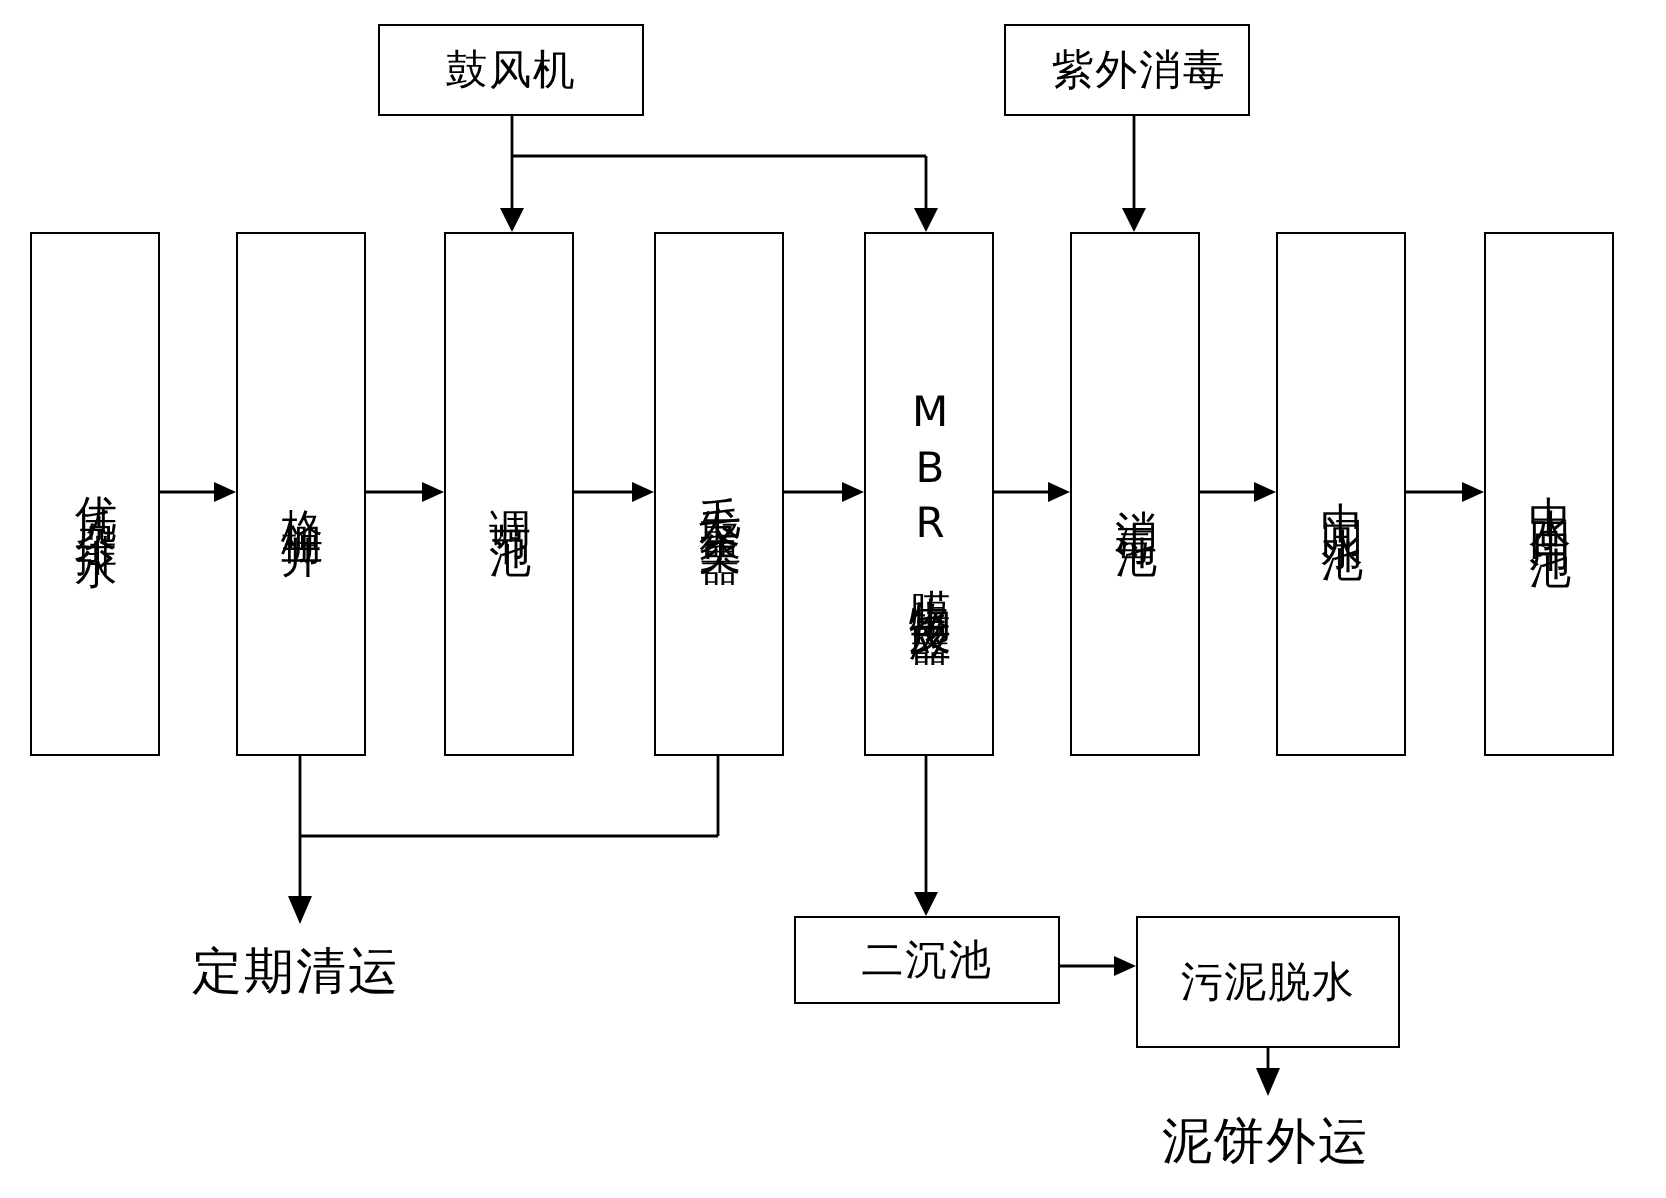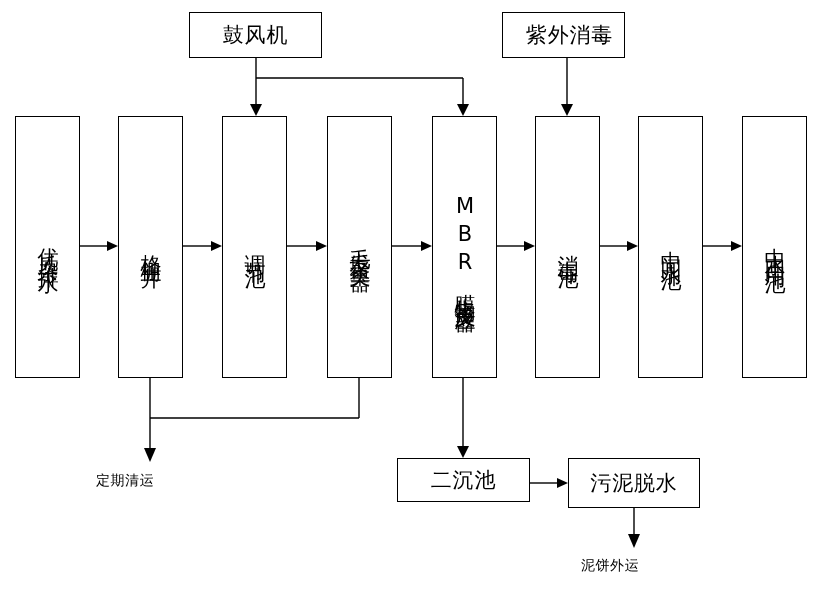--- a/index.html
+++ b/index.html
@@ -37,21 +37,21 @@
   }
   
   .node.horiz .label {
     font-size: 21px;
     letter-spacing: 0.04em;
     white-space: nowrap;
     line-height: 1;
   }
   .freetext {
     position: absolute;
-    font-size: 14px;
+    font-size: 25px;
     letter-spacing: 0.04em;
     white-space: nowrap;
     color: #000000;
     line-height: 1;
   }
   svg.wires {
     position: absolute;
     left: 0;
     top: 0;
     width: 833px;
@@ -167,20 +167,20 @@
   <div class="node horiz" style="left:189px;top:12px;width:133px;height:46px;">
     <span class="label">鼓风机</span>
   </div>
   <div class="node horiz" style="left:502px;top:12px;width:123px;height:46px;padding-left:12px;">
     <span class="label">紫外消毒</span>
   </div>
 
   <div class="node horiz" style="left:397px;top:458px;width:133px;height:44px;">
     <span class="label">二沉池</span>
   </div>
-  <div class="node horiz" style="left:568px;top:458px;width:132px;height:50px;">
+  <div class="node horiz" style="left:568px;top:458px;width:132px;height:66px;">
     <span class="label">污泥脱水</span>
   </div>
 
   <div class="freetext" style="left:96px;top:473px;">定期清运</div>
   <div class="freetext" style="left:581px;top:558px;text-align:center;">泥饼外运</div>
 
 </div>
 
 </body></html>

